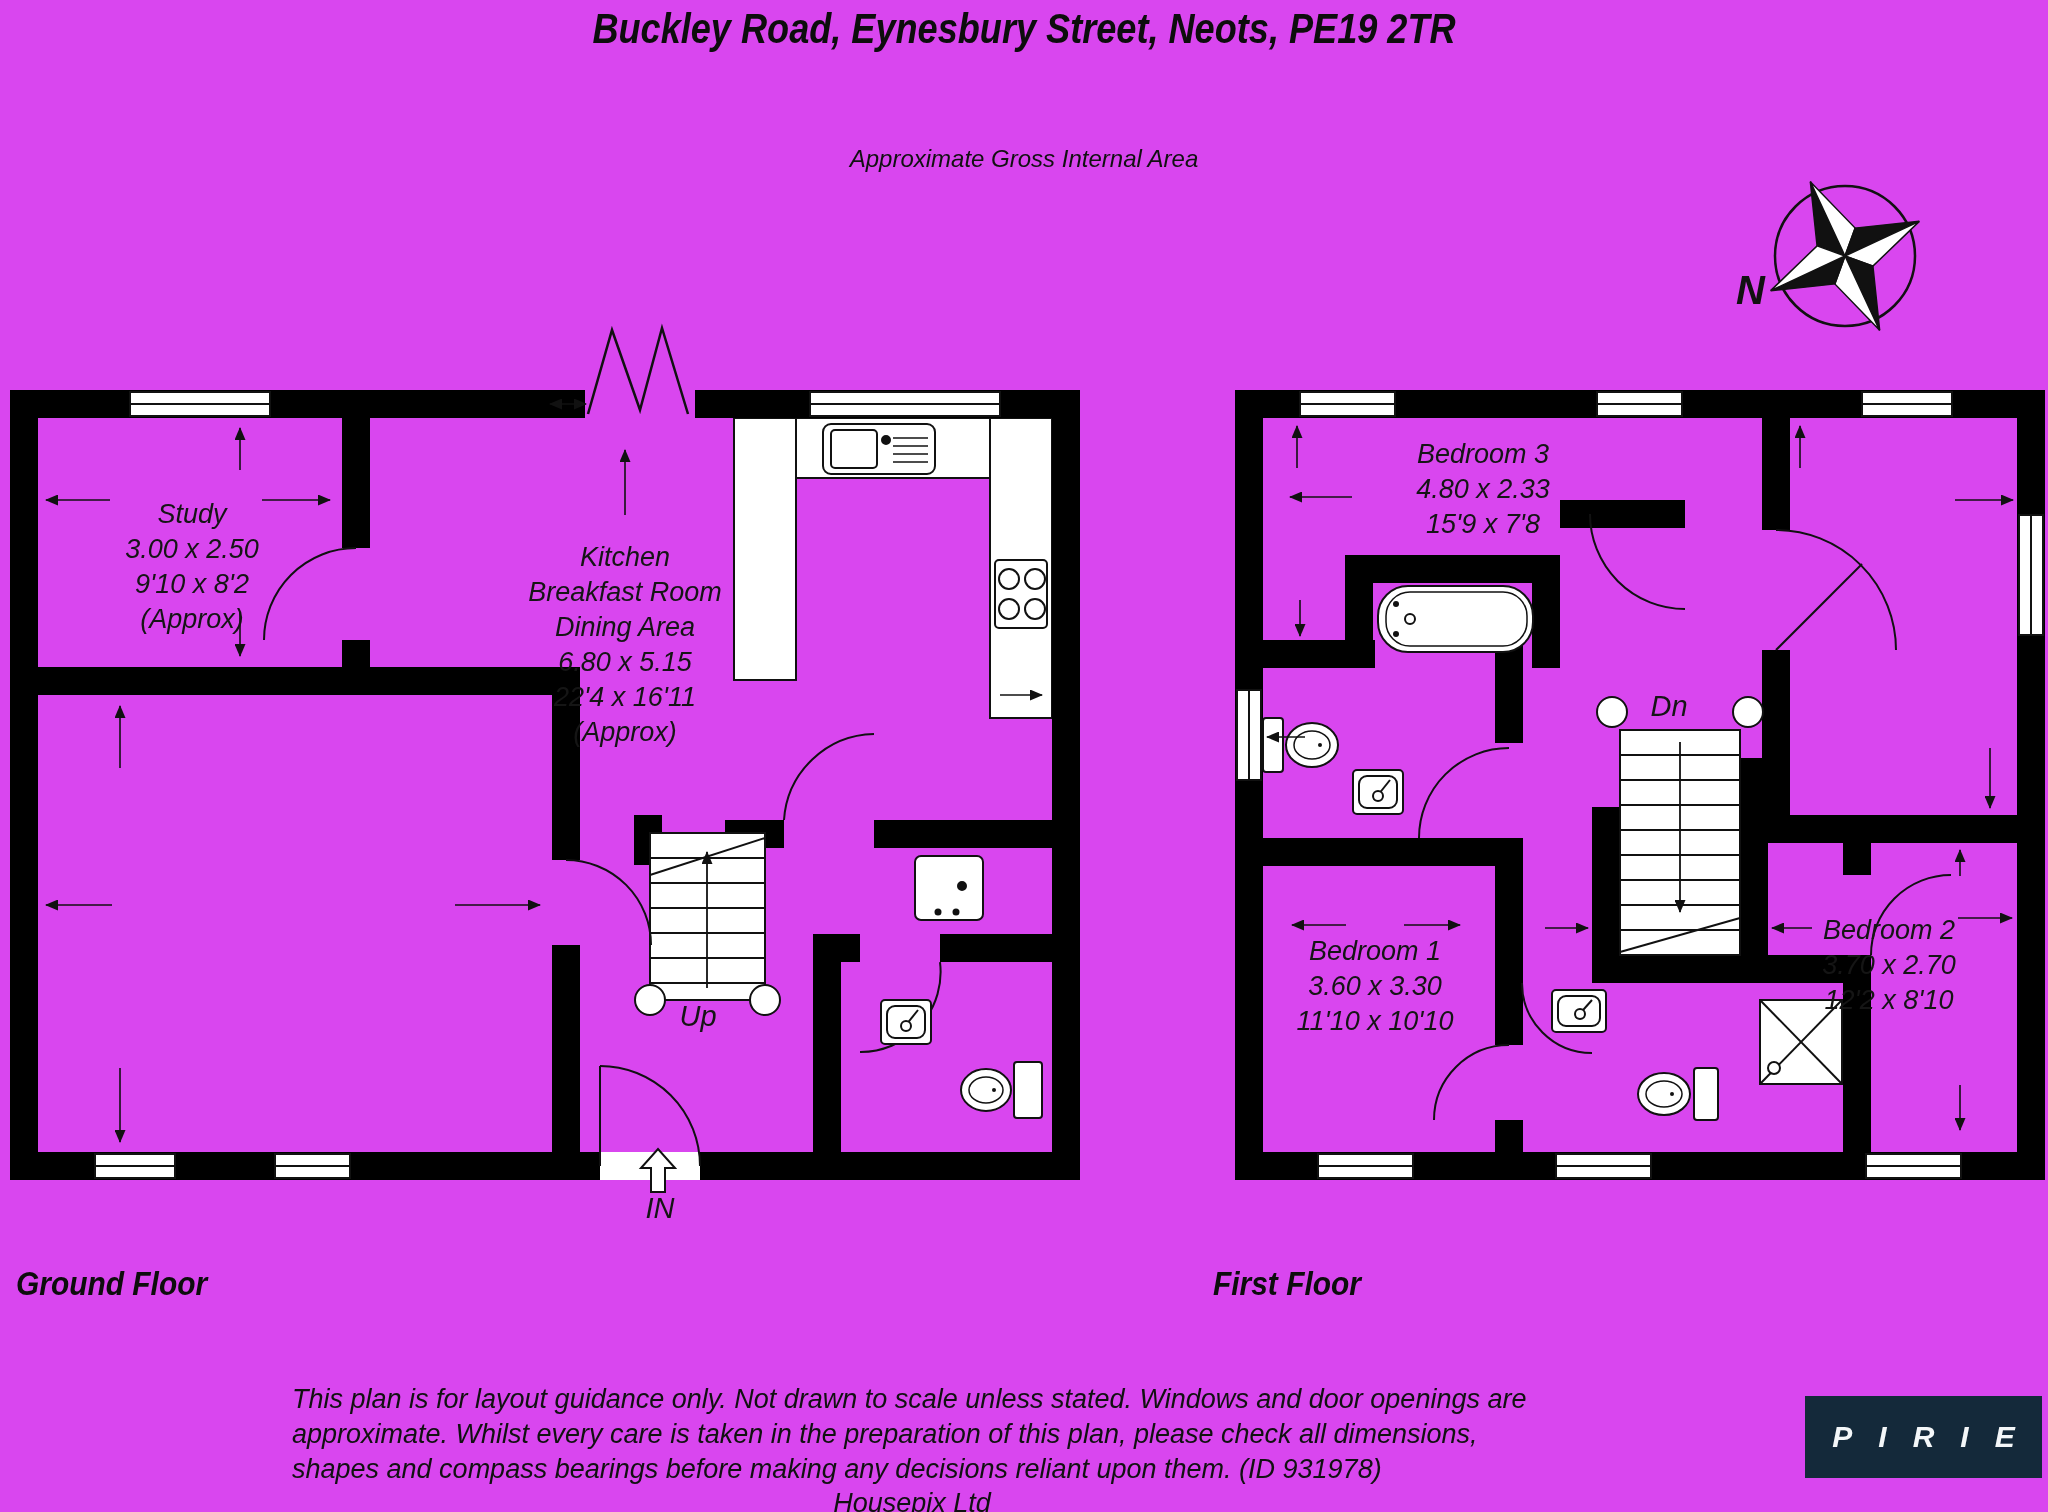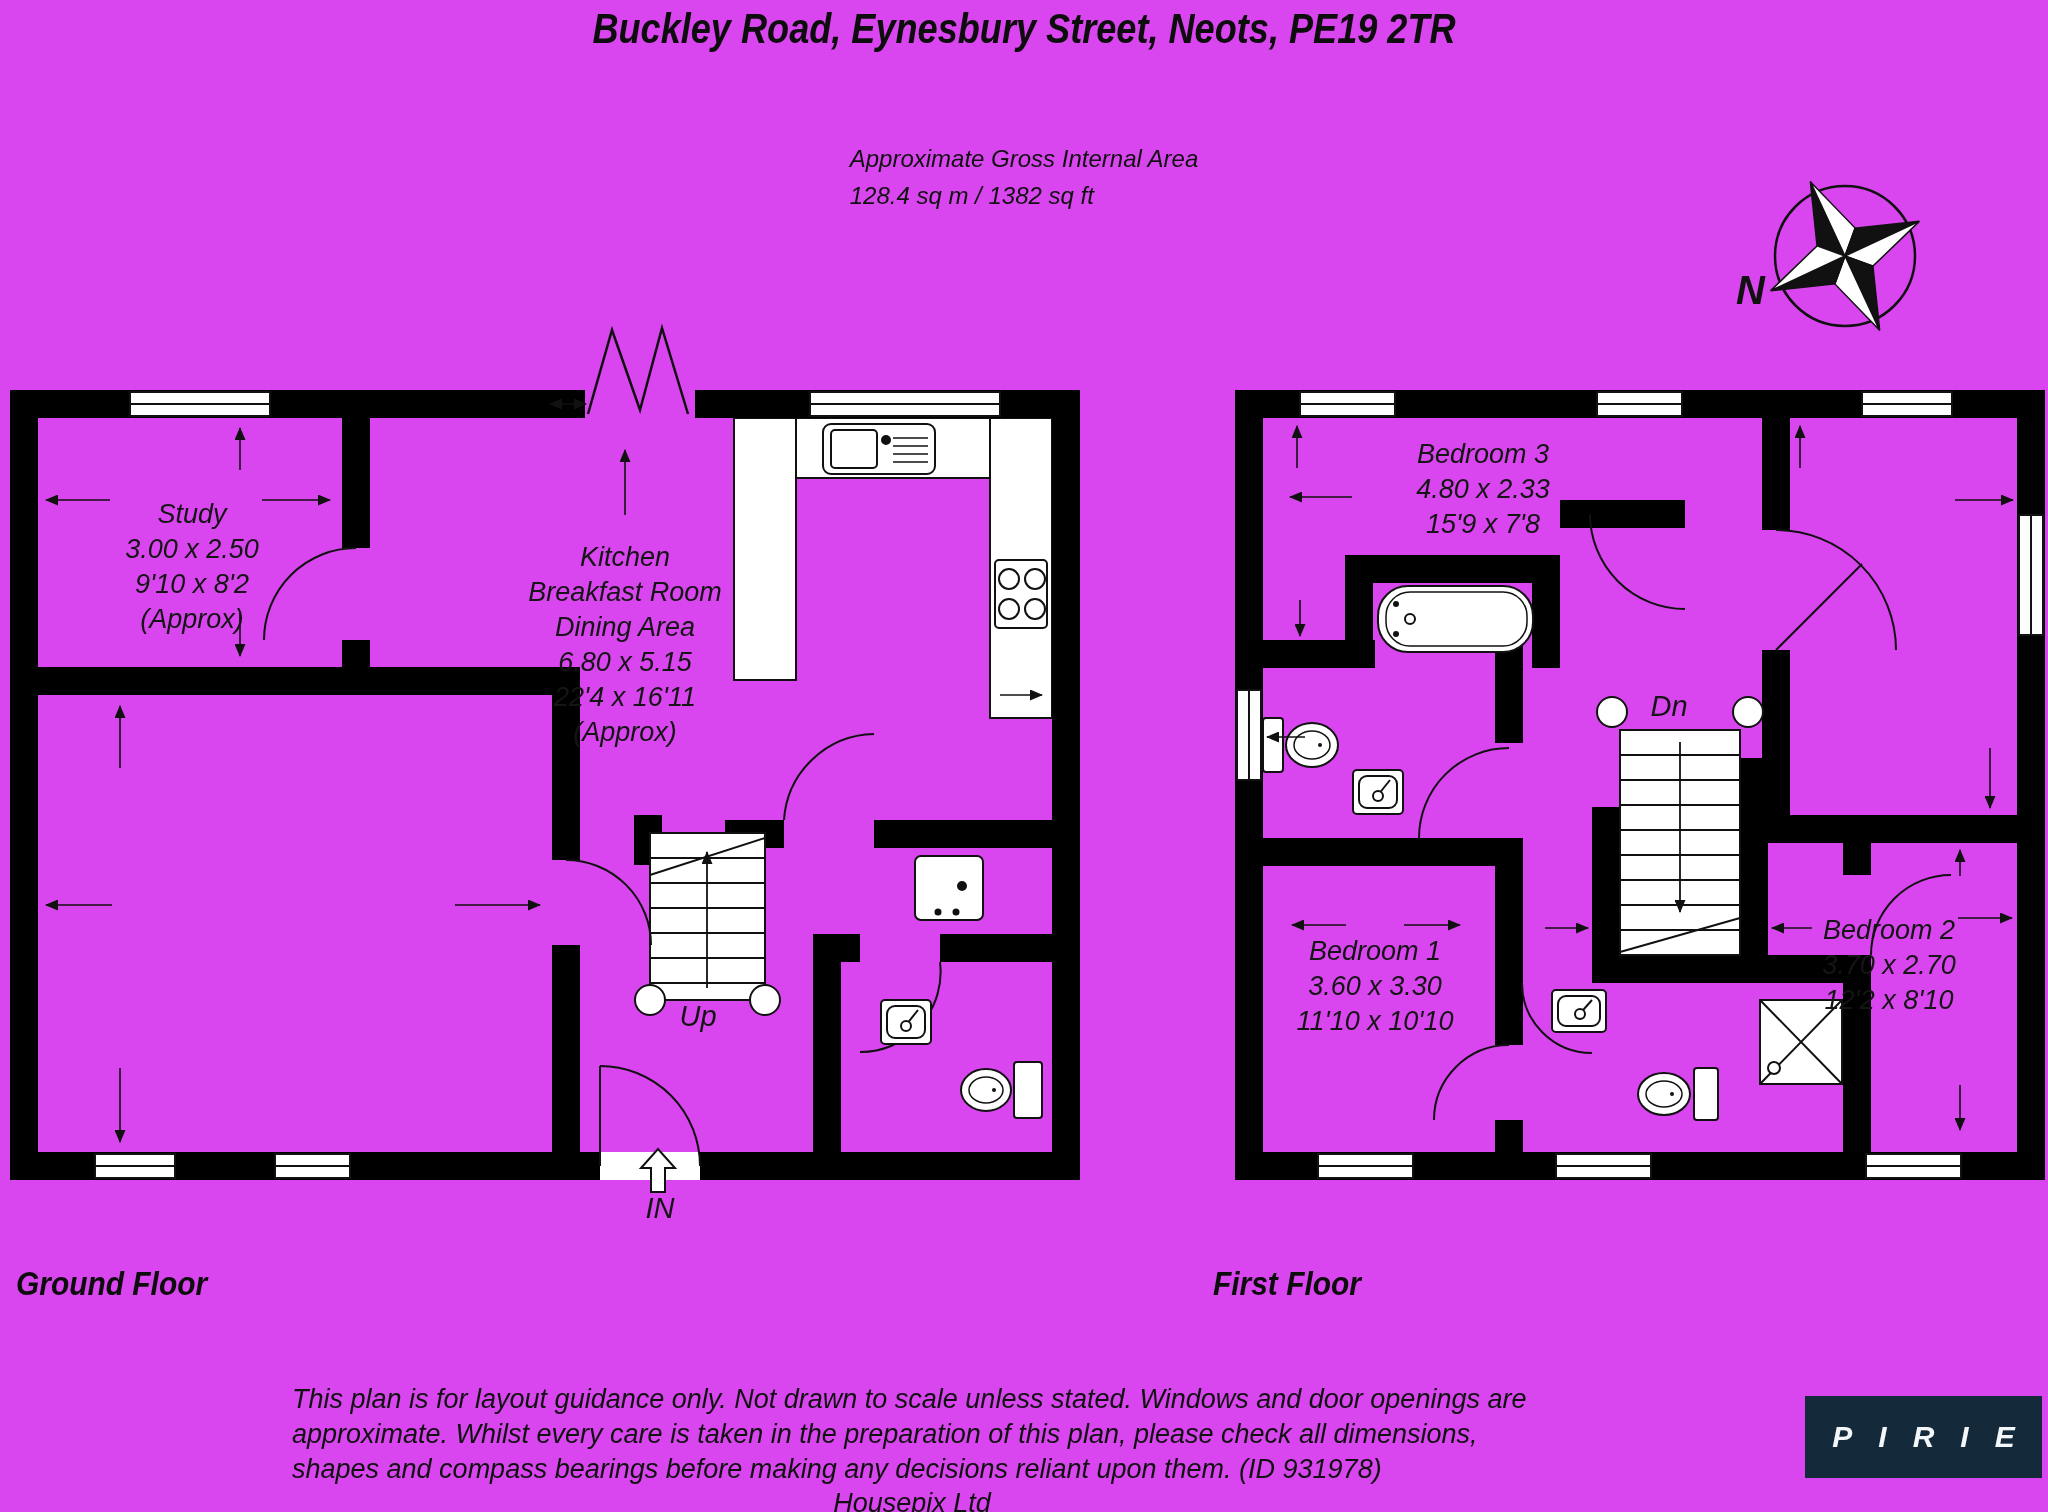--- a/index.html
+++ b/index.html
@@ -295,21 +295,20 @@
         <line x1="1812" y1="928" x2="1772" y2="928" marker-end="url(#ah)"></line>
         <line x1="1960" y1="876" x2="1960" y2="850" marker-end="url(#ah)"></line>
       </g>
     </g>
   </svg>
 
   <div class="title">Buckley Road, Eynesbury Street, Neots, PE19 2TR</div>
 
   <div class="area">
     <div>Approximate Gross Internal Area</div>
-    <div>128.4 sq m / 1382 sq ft</div>
   </div>
 
   <div class="north">N</div>
 
   <div class="lbl" style="left:192px;top:497px">
     <div>Study</div>
     <div>3.00 x 2.50</div>
     <div>9'10 x 8'2</div>
     <div>(Approx)</div>
   </div>

